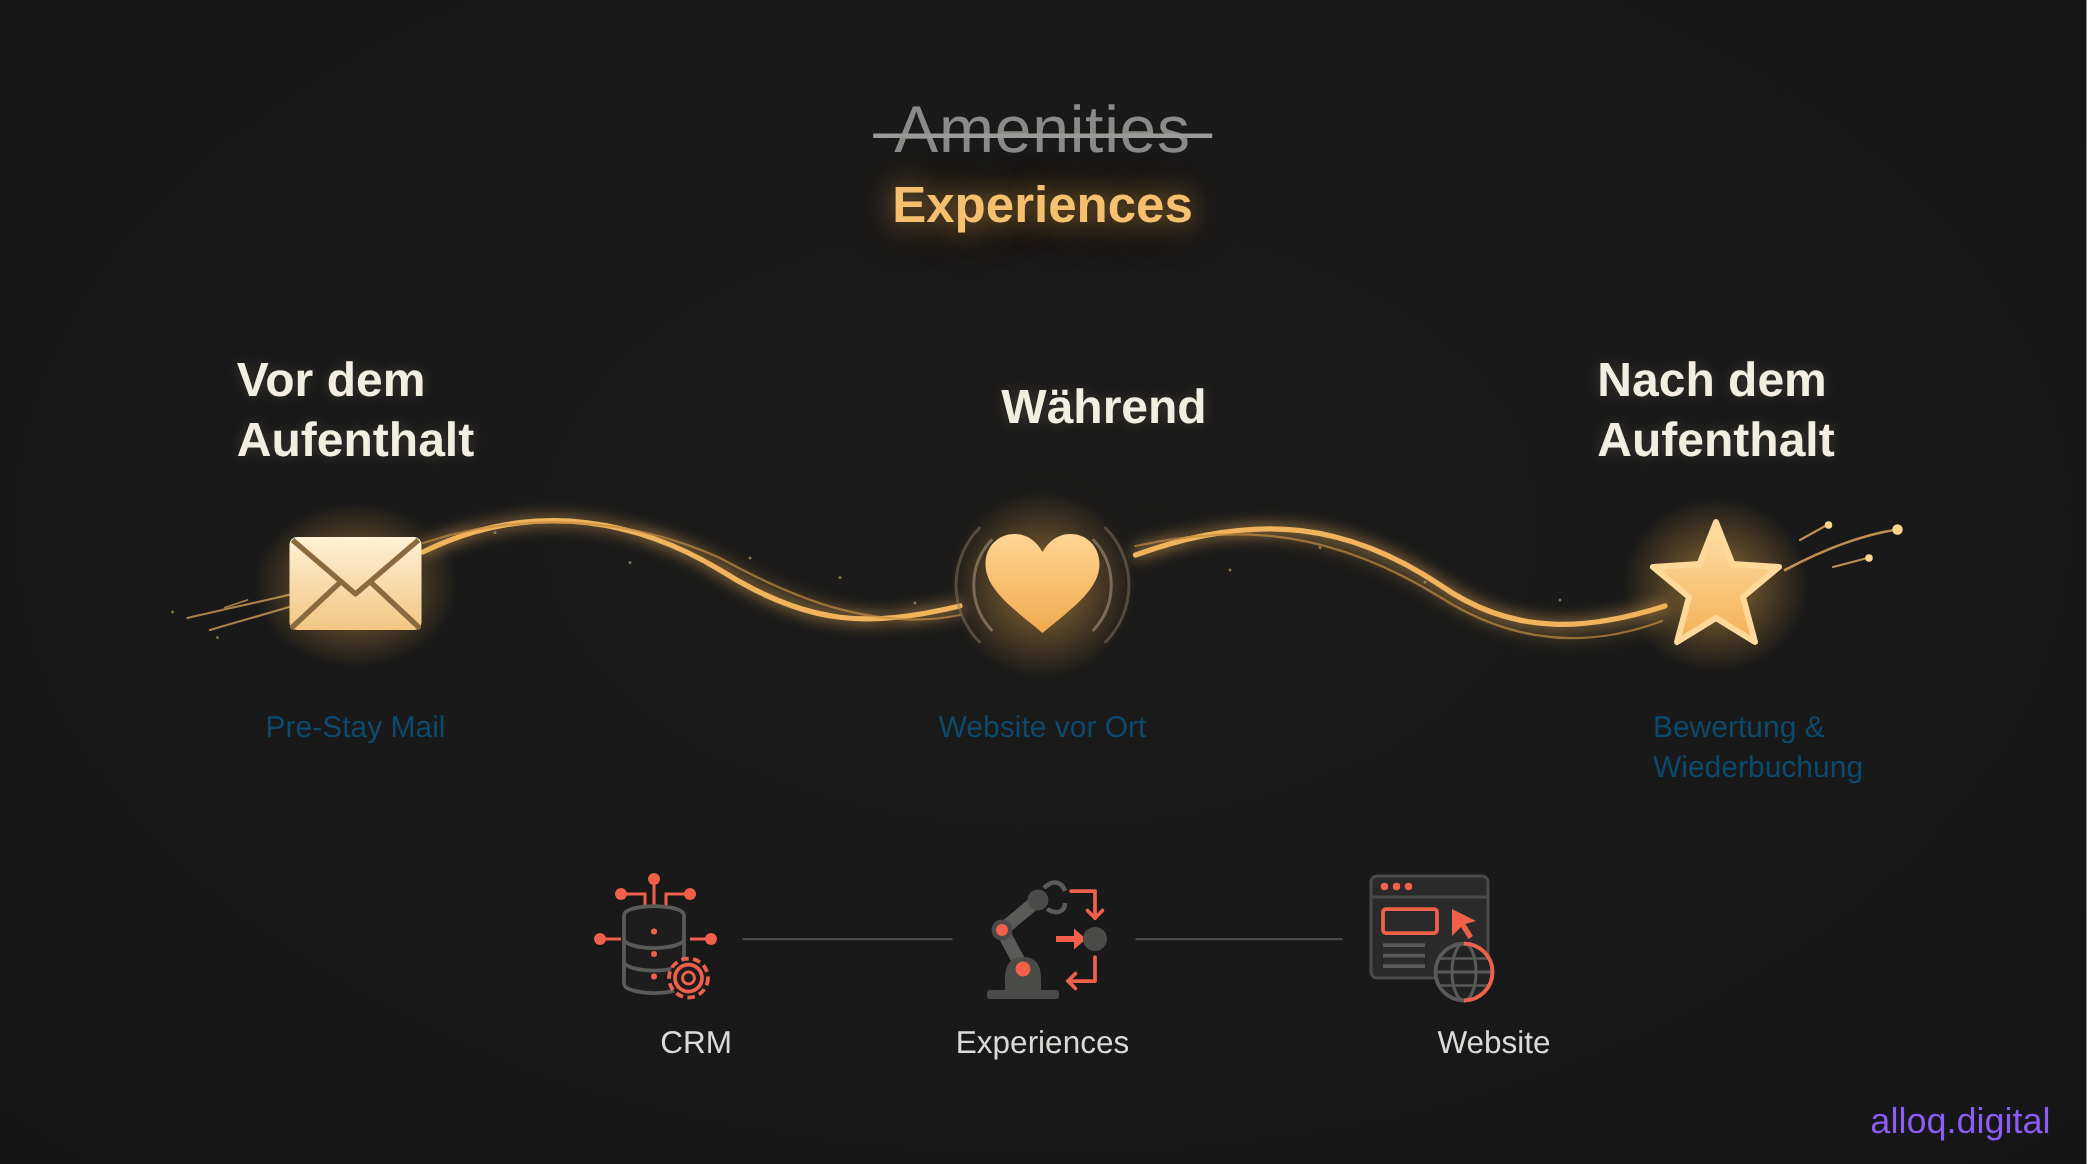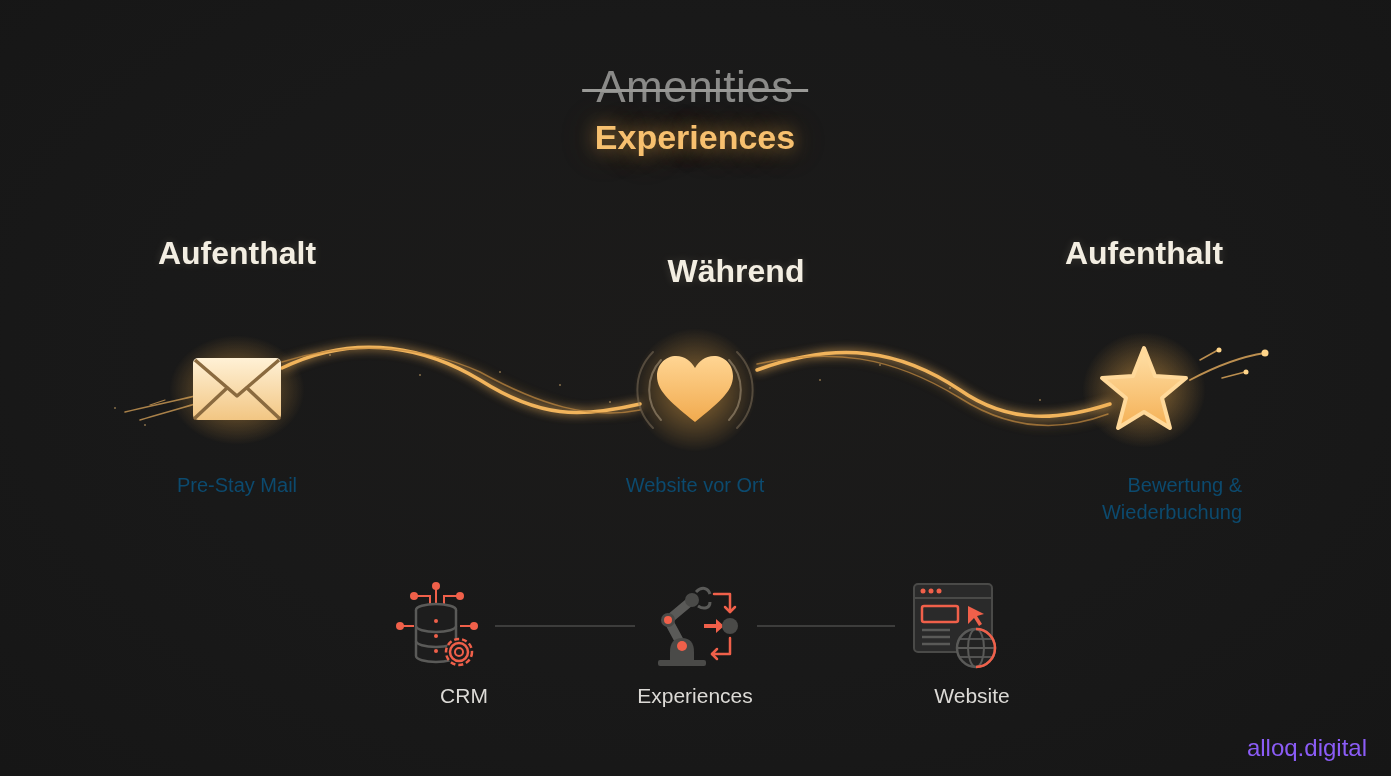--- a/index.html
+++ b/index.html
@@ -4,21 +4,21 @@
   <style>
     html, body { margin: 0; padding: 0; }
     body {
       width: 1391px; height: 776px; overflow: hidden;
       background: radial-gradient(ellipse at 50% 45%, #1c1b1a 0%, #191919 55%, #161616 100%);
       font-family: "Liberation Sans", "DejaVu Sans", sans-serif;
       position: relative;
       color: #f1ece1;
     }
     .abs { position: absolute; }
-    .center-x { transform: translateX(-50%); text-align: right; }
+    .center-x { transform: translateX(-50%); text-align: left; }
 
     #title-struck {
       left: 695px; top: 62px;
       font-size: 44px; color: #8a8a88; letter-spacing: 0.5px;
       white-space: nowrap;
     }
     #title-struck .strike {
       position: absolute; left: -14px; right: -14px; top: 53%;
       height: 3px; background: #9a9a97;
     }
@@ -119,20 +119,21 @@
   </g>
 </svg>
 
 <div id="title-struck" class="abs center-x">
   <span>Amenities</span>
   <span class="strike"></span>
 </div>
 <div id="title-main" class="abs center-x">Experiences</div>
 
 <div class="abs center-x phase-title" style="left:237px; top:233px;">
+  <div>Vor dem</div>
   <div>Aufenthalt</div>
 </div>
 <svg class="abs" style="left:185px;top:350px" width="104" height="80" viewBox="0 0 104 80">
   <ellipse cx="52" cy="40" rx="68" ry="55" fill="url(#haloG)"></ellipse>
   <rect x="8" y="8" width="88" height="62" rx="5" fill="url(#envG)"></rect>
   <path d="M10 10 L52 46 L94 10" fill="none" stroke="#8a6a3f" stroke-width="3.5" stroke-linejoin="round"></path>
   <path d="M10 68 L42 38 M94 68 L62 38" fill="none" stroke="#8a6a3f" stroke-width="3.5" stroke-linecap="round"></path>
 </svg>
 <div class="abs center-x phase-caption" style="left:237px; top:472px;">
   <div>Pre-Stay Mail</div>
@@ -149,20 +150,21 @@
     <path d="M94 30 A44 44 0 0 1 94 90"></path>
     <path d="M102 22 A54 54 0 0 1 102 98" opacity="0.6"></path>
   </g>
   <path d="M60 92 C38 74, 22 62, 22 46 C22 34, 31 26, 41 26 C50 26, 56 31, 60 38 C64 31, 70 26, 79 26 C89 26, 98 34, 98 46 C98 62, 82 74, 60 92 Z" fill="url(#heartG)"></path>
 </svg>
 <div class="abs center-x phase-caption" style="left:695px; top:472px;">
   <div>Website vor Ort</div>
 </div>
 
 <div class="abs center-x phase-title" style="left:1144px; top:233px;">
+  <div>Nach dem</div>
   <div>Aufenthalt</div>
 </div>
 <svg class="abs" style="left:1094px;top:340px" width="100" height="96" viewBox="0 0 100 96">
   <ellipse cx="50" cy="50" rx="62" ry="58" fill="url(#haloG)"></ellipse>
   <path d="M50 8 L61 36 L92 38 L68 58 L76 88 L50 72 L24 88 L32 58 L8 38 L39 36 Z" fill="url(#starG)" stroke="#ffd99a" stroke-width="4" stroke-linejoin="round"></path>
 </svg>
 <div class="abs center-x phase-caption" style="left:1172px; top:472px;">
   <div>Bewertung &amp;</div>
   <div>Wiederbuchung</div>
 </div>
@@ -245,15 +247,15 @@
     </g>
   <g transform="translate(66,68)">
     <circle r="19" fill="#232323" stroke="#5a5a58" stroke-width="2.5"></circle>
     <ellipse rx="8" ry="19" fill="none" stroke="#5a5a58" stroke-width="2"></ellipse>
     <line x1="-19" y1="0" x2="19" y2="0" stroke="#5a5a58" stroke-width="2"></line>
     <line x1="-16" y1="-9" x2="16" y2="-9" stroke="#5a5a58" stroke-width="1.8"></line>
     <line x1="-16" y1="9" x2="16" y2="9" stroke="#5a5a58" stroke-width="1.8"></line>
     <path d="M0 -19 A19 19 0 0 1 0 19" fill="none" stroke="#f0604a" stroke-width="2.5"></path>
   </g>
 </svg>
-<div class="abs center-x tool-label" style="left:972px; top:684px;">Website</div>
+<div class="abs center-x tool-label" style="left:996px; top:684px;">Website</div>
 
 <div id="watermark" class="abs">alloq.digital</div>
 
 </body></html>

